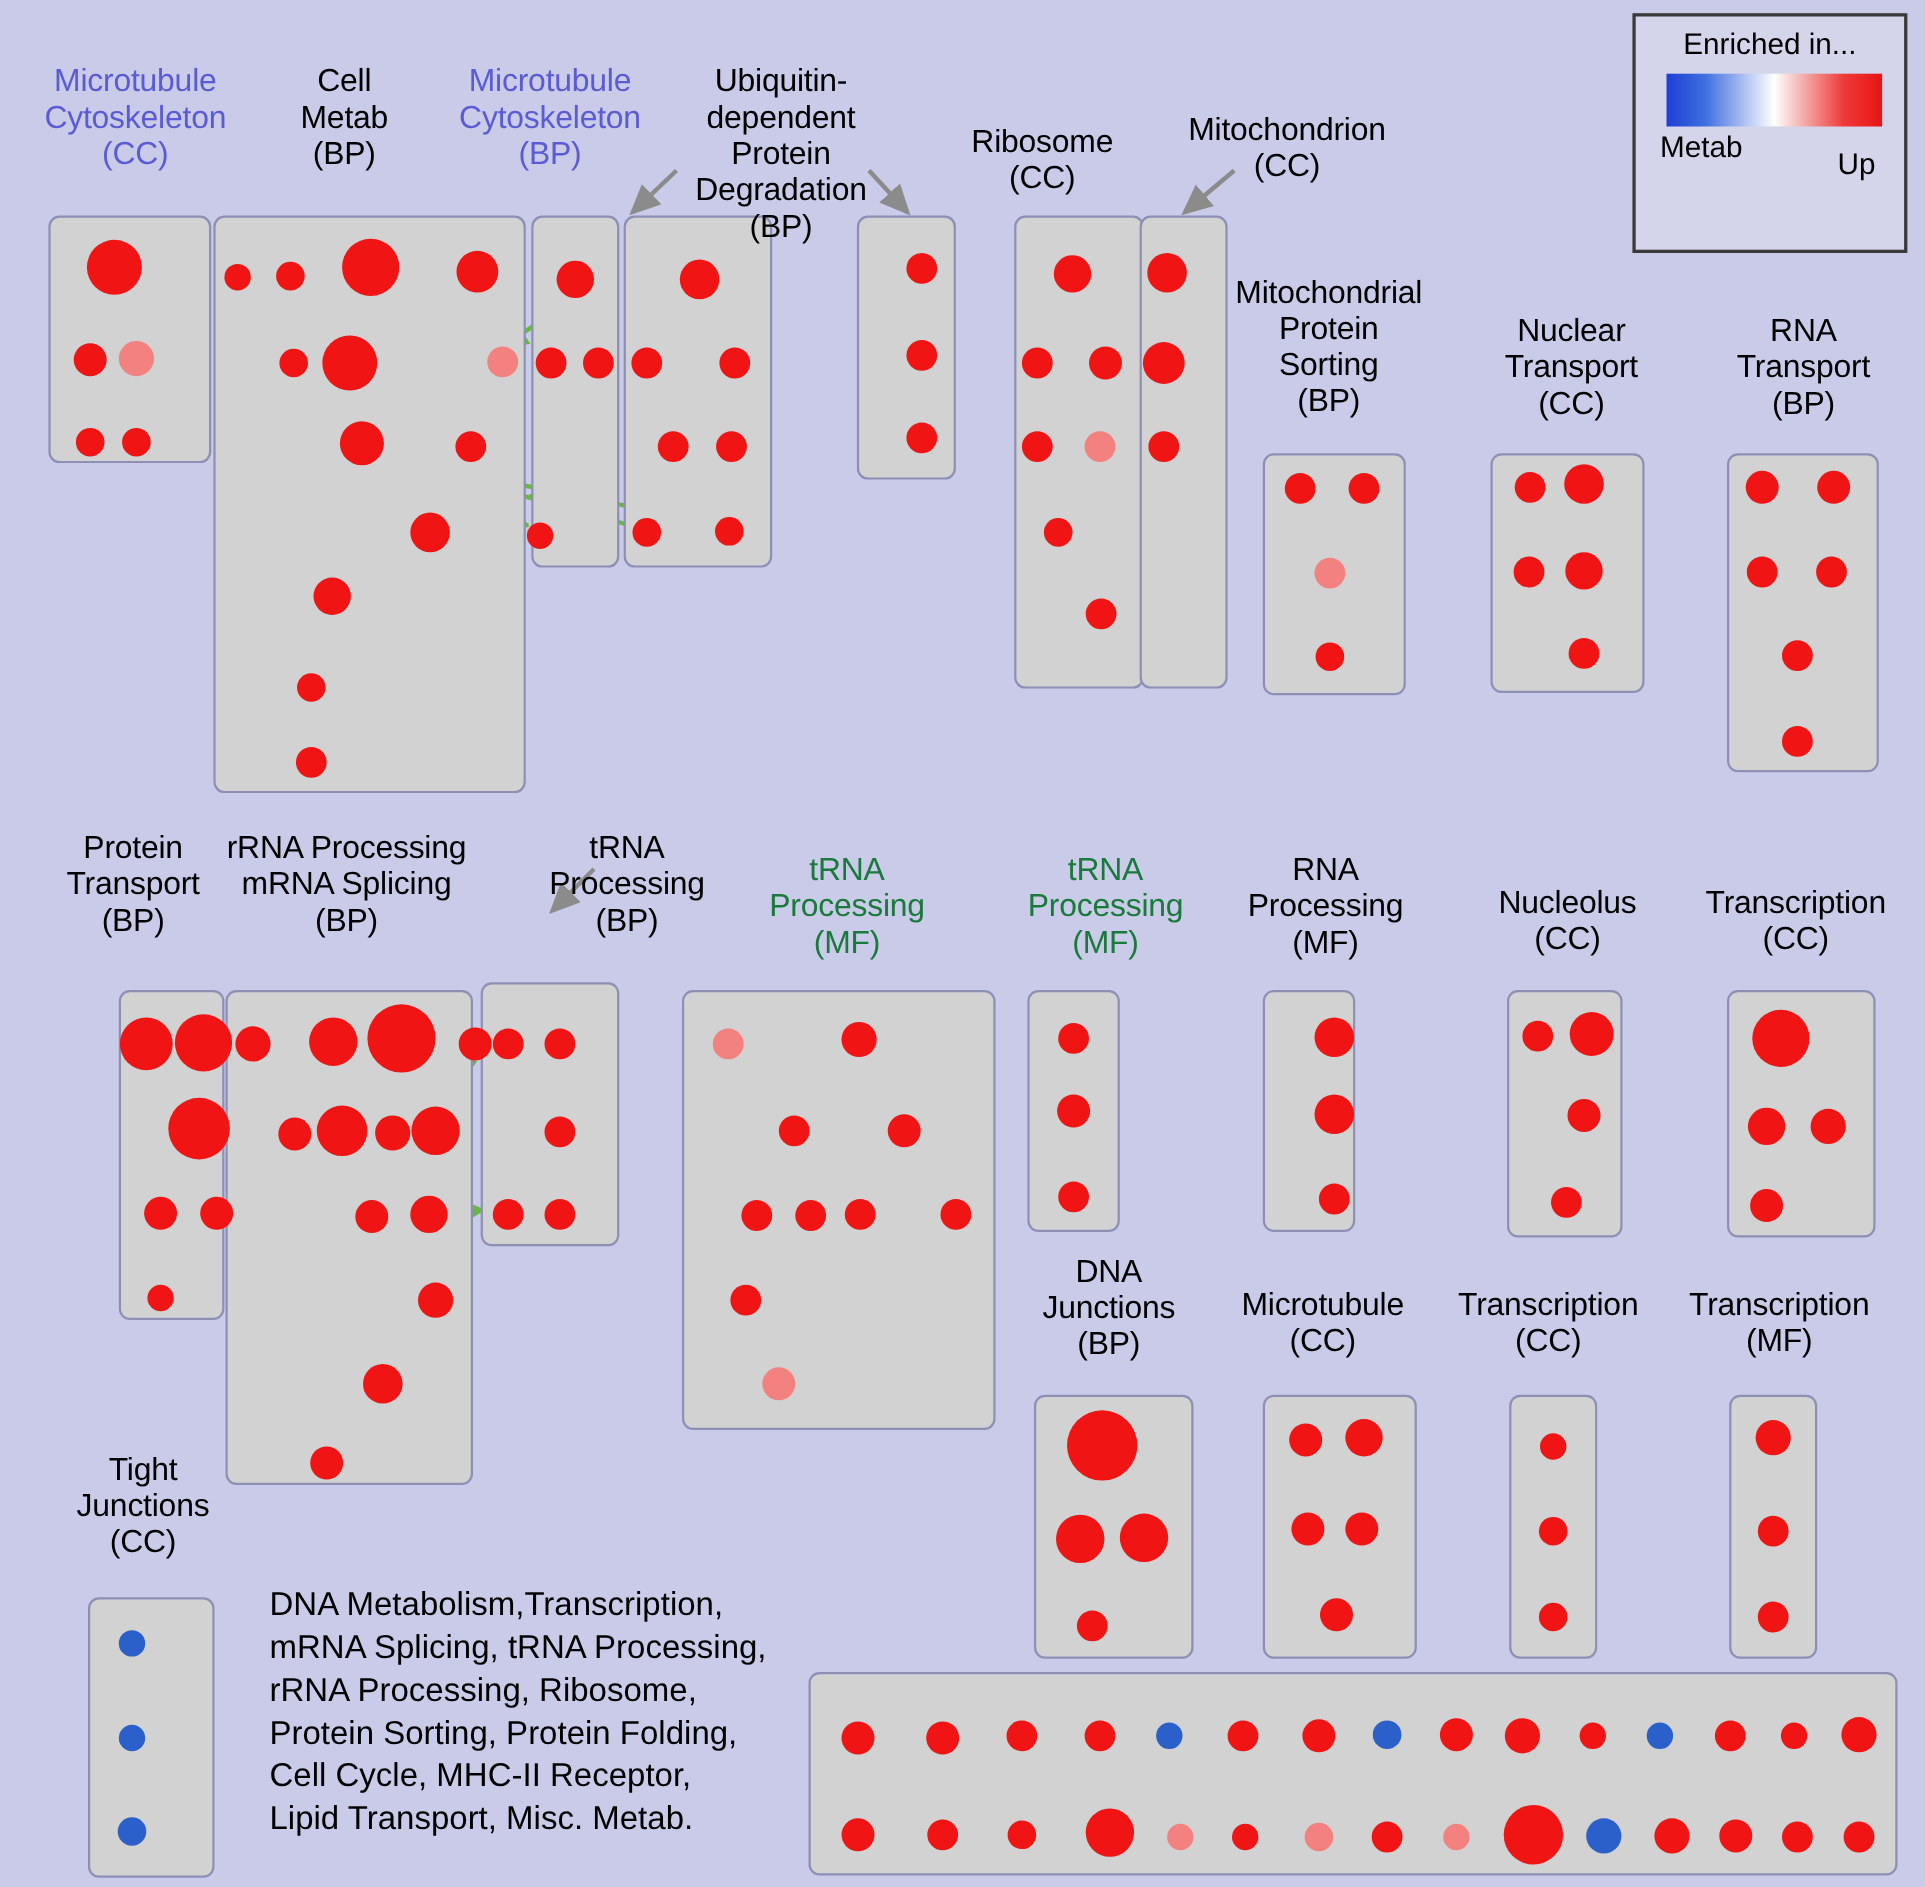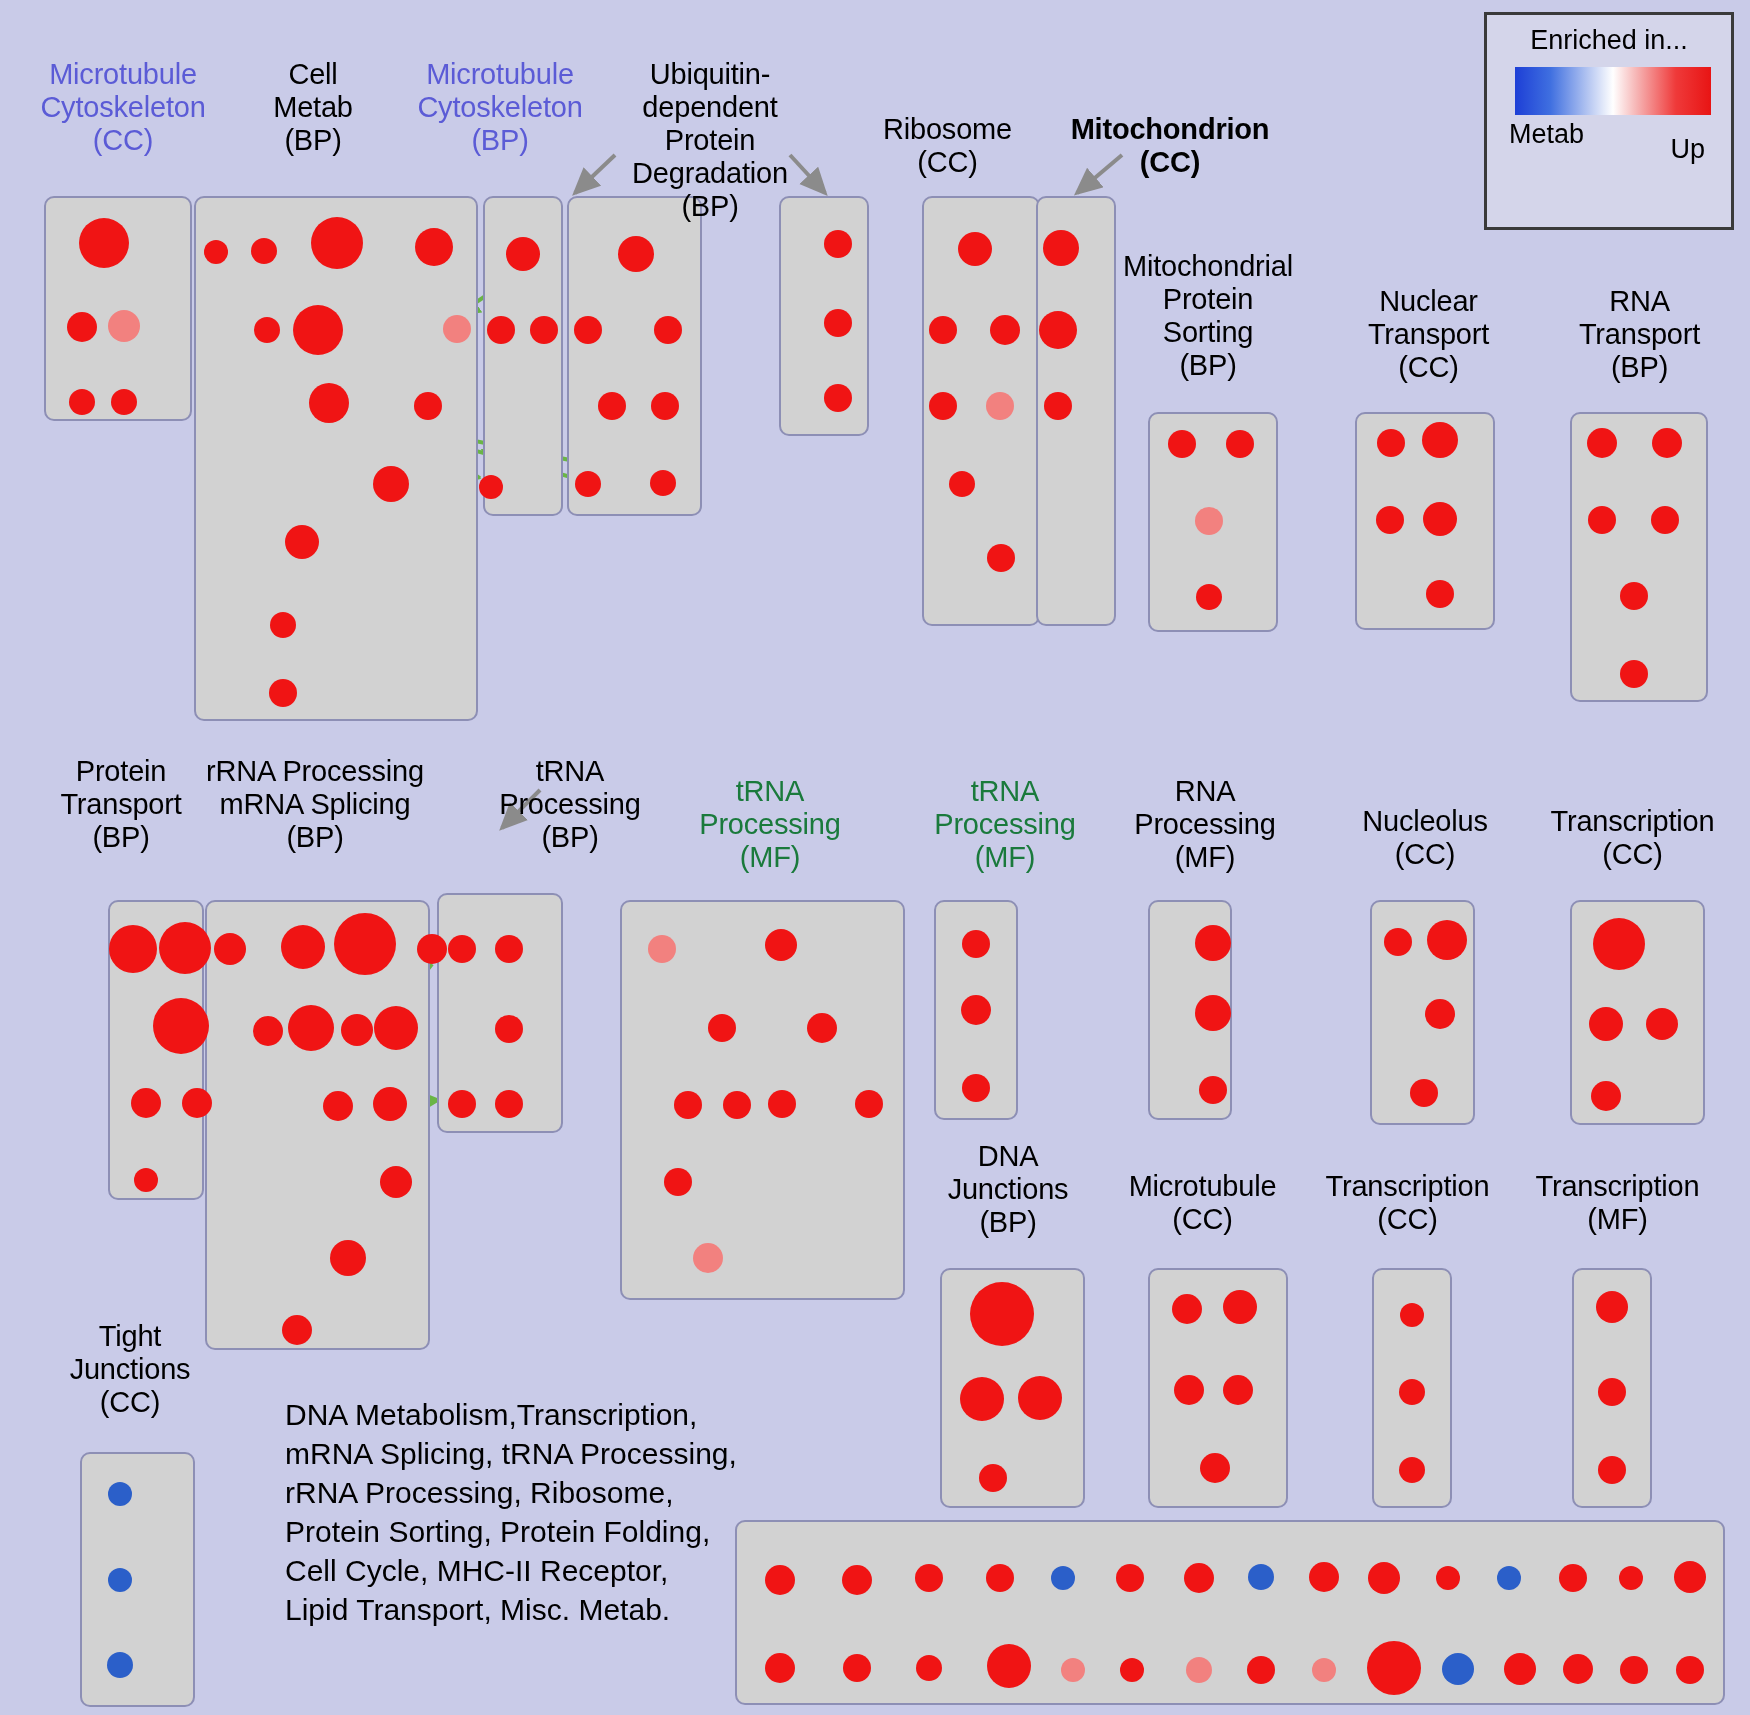--- a/index.html
+++ b/index.html
@@ -394,21 +394,21 @@
       <div class="label blue" style="left: 395px; top: 58px; width: 210px;">Microtubule
 Cytoskeleton
 (BP)</div>
       <div class="label" style="left: 610px; top: 58px; width: 200px;">Ubiquitin-
 dependent
 Protein
 Degradation
 (BP)</div>
       <div class="label" style="left: 860px; top: 113px; width: 175px;">Ribosome
 (CC)</div>
-      <div class="label" style="left: 1050px; top: 113px; width: 240px; font-weight: bold;">Mitochondrion
+      <div class="label" style="left: 1050px; top: 102px; width: 240px;">Mitochondrion
 (CC)</div>
       <div class="label" style="left: 1098px; top: 250px; width: 220px;">Mitochondrial
 Protein
 Sorting
 (BP)</div>
       <div class="label" style="left: 1336px; top: 285px; width: 185px;">Nuclear
 Transport
 (CC)</div>
       <div class="label" style="left: 1547px; top: 285px; width: 185px;">RNA
 Transport
@@ -442,21 +442,21 @@
 (CC)</div>
       <div class="label" style="left: 1300px; top: 1170px; width: 215px;">Transcription
 (CC)</div>
       <div class="label" style="left: 1510px; top: 1170px; width: 215px;">Transcription
 (MF)</div>
       <div class="label" style="left: 40px; top: 1320px; width: 180px;">Tight
 Junctions
 (CC)</div>
     </div>
 
-  <div class="longtext" style="left:245px;top:1395px;width:520px;margin-left:40px;">DNA Metabolism,Transcription,
+  <div class="longtext" style="left:245px;top:1439px;width:520px;">DNA Metabolism,Transcription,
 mRNA Splicing, tRNA Processing,
 rRNA Processing, Ribosome,
 Protein Sorting, Protein Folding,
 Cell Cycle, MHC-II Receptor,
 Lipid Transport, Misc. Metab.</div>
 
   <div class="legend">
     <div class="legend-title">Enriched in...</div>
     <div class="legend-bar"></div>
     <div class="legend-down">Metab</div>

